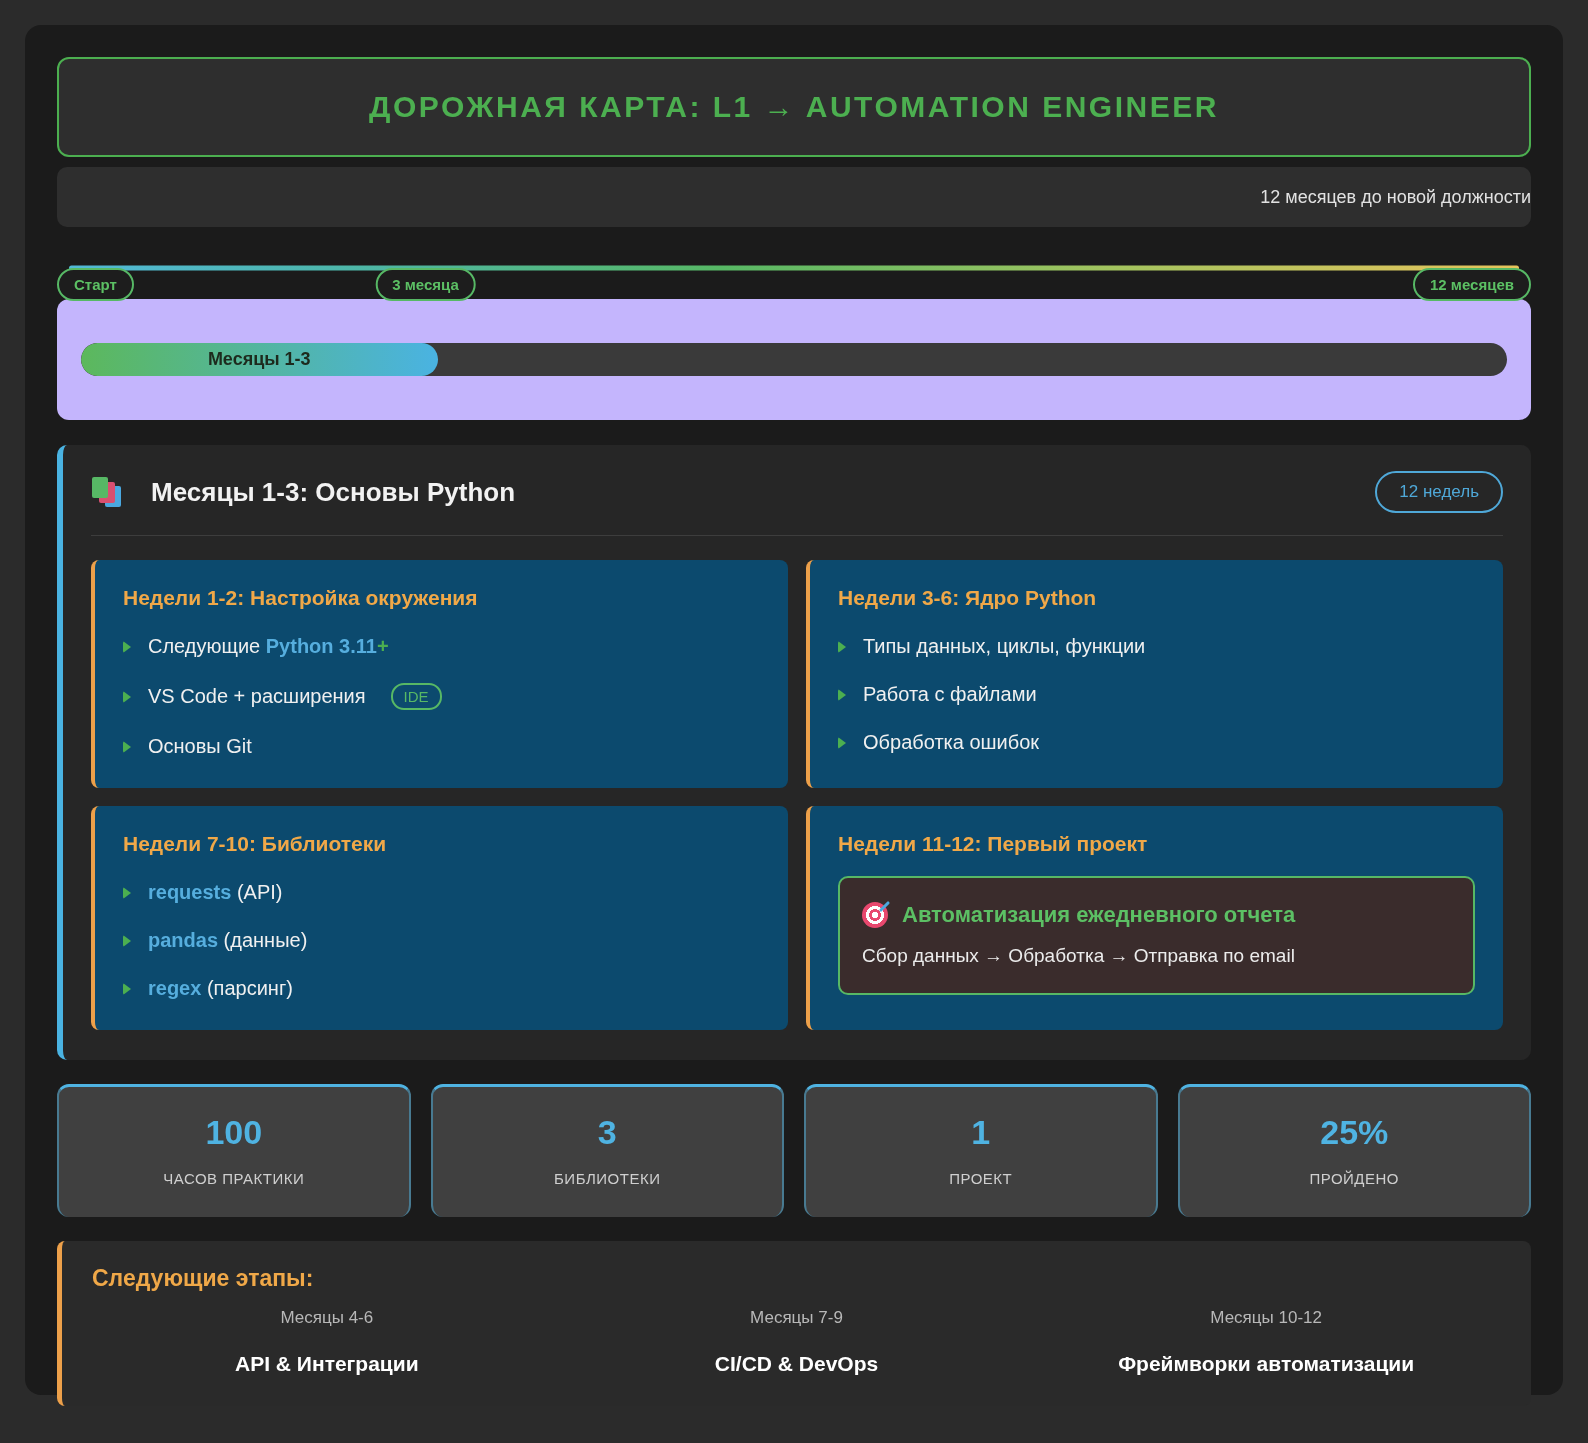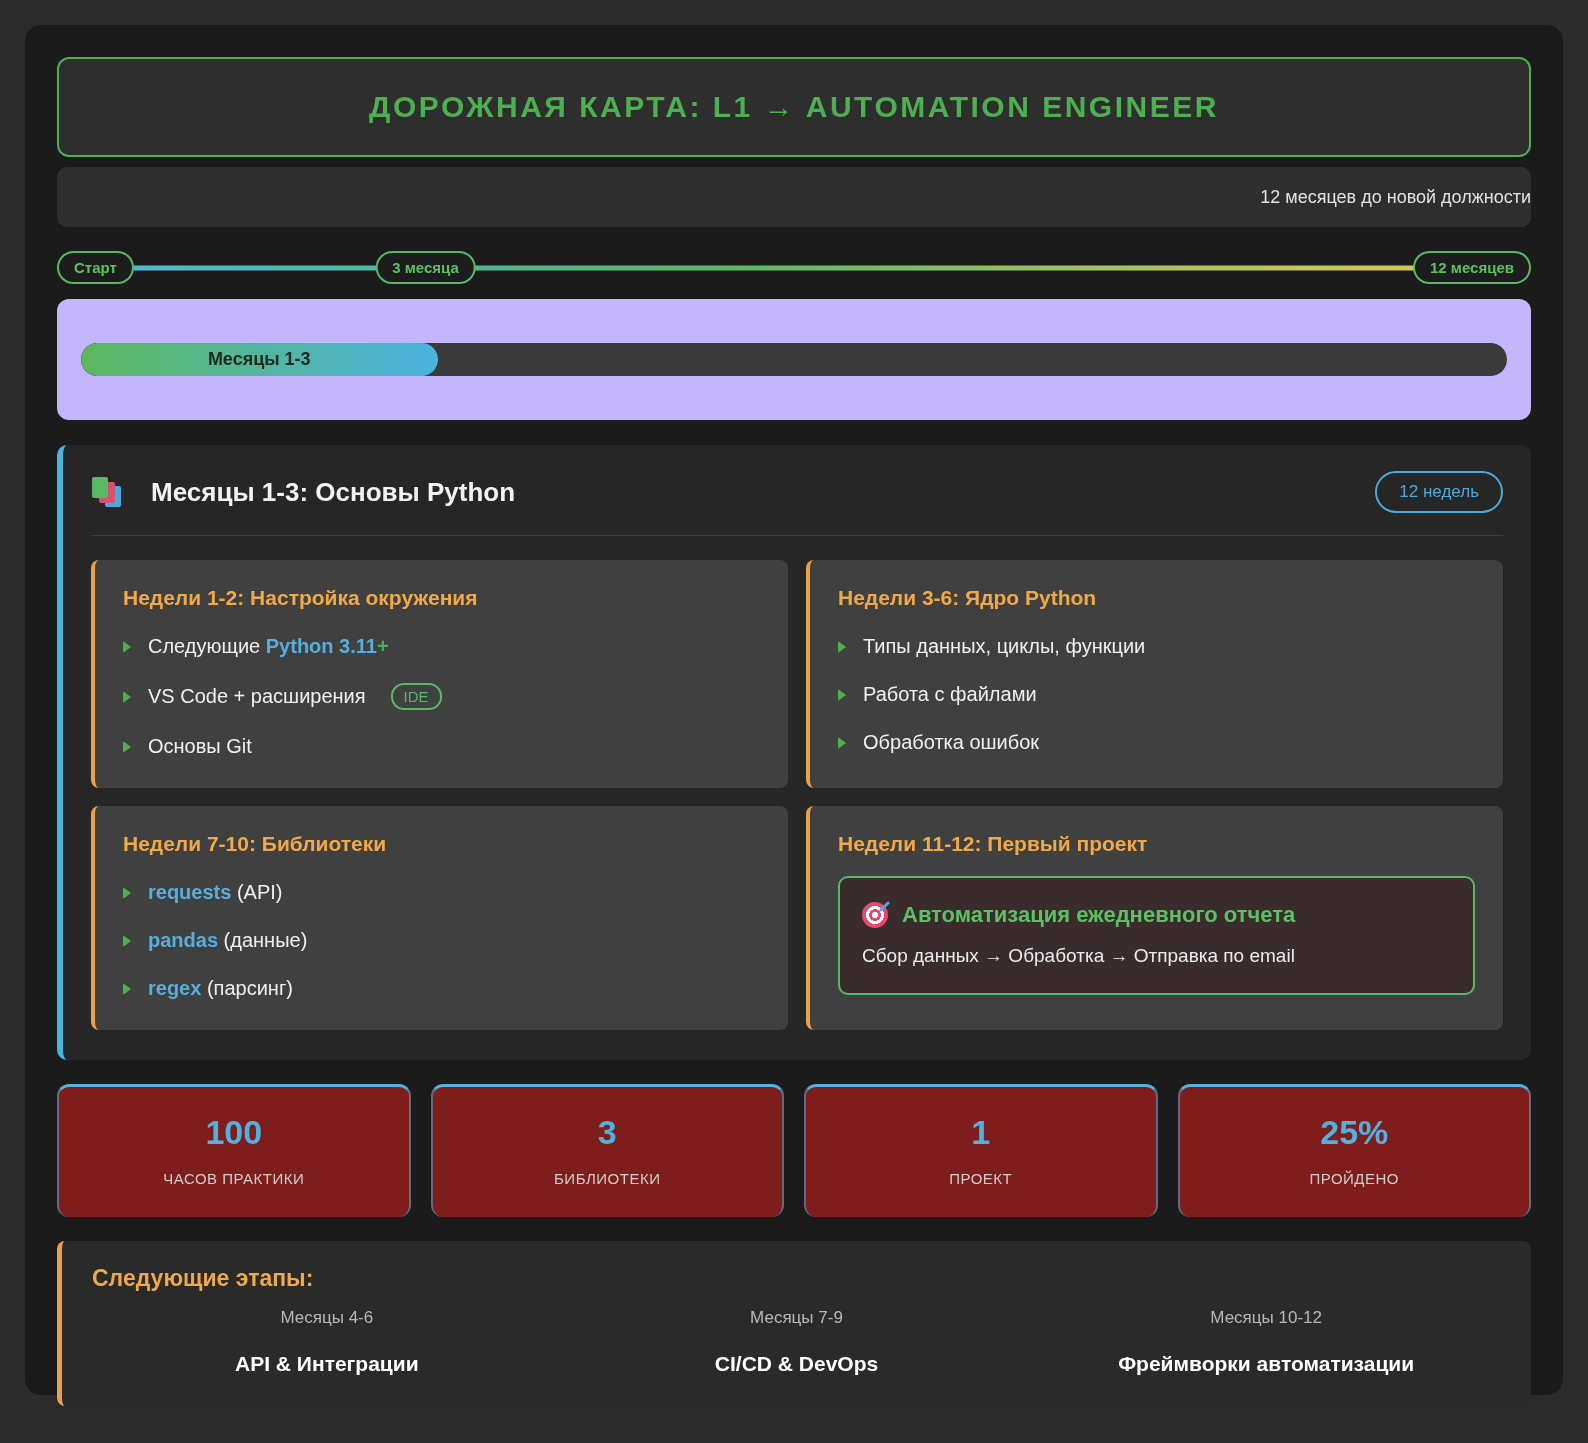--- a/index.html
+++ b/index.html
@@ -37,21 +37,21 @@
   }
 
   
   .timeline { position: relative; height: 34px; margin-top: 24px; }
   .timeline-line {
     position: absolute; left: 12px; right: 12px; top: 50%;
     height: 5px; transform: translateY(-50%); border-radius: 3px;
     background: linear-gradient(90deg,#52b9d8 0%,#4db6ac 18%,#57b865 45%,#a3c45f 72%,#e7c45c 100%);
   }
   .milestone {
-    position: absolute; top: 0;
+    position: absolute; top: 17px;
     background: #1d1d1d; border: 2px solid #57b865; border-radius: 17px;
     color: #5cc064; font-weight: bold; font-size: 15px;
     padding: 6px 15px; white-space: nowrap;
   }
   .milestone.m-start { left: 0; }
   .milestone.m-mid { left: 25%; transform: translateX(-50%); }
   .milestone.m-end { right: 0; }
 
   
   .progress-card {
@@ -88,21 +88,21 @@
   
   .books-icon { position: relative; width: 32px; height: 32px; flex: 0 0 32px; }
   .books-icon .book { position: absolute; width: 16px; height: 21px; border-radius: 2px; }
   .books-icon .book-1 { left: 1px; top: 1px; background: #57b865; z-index: 3; }
   .books-icon .book-2 { left: 8px; top: 6px; background: #d94f70; z-index: 2; }
   .books-icon .book-3 { left: 14px; top: 10px; background: #4aa8e0; z-index: 1; }
 
   
   .blocks-grid { display: grid; grid-template-columns: 1fr 1fr; gap: 18px; }
   .block {
-    background: #404040; border-left: 4px solid #eda04a;
+    background: #0c4a6e; border-left: 4px solid #eda04a;
     border-radius: 8px; padding: 26px 28px 30px;
   }
   .block-title { color: #f0a848; font-size: 21px; font-weight: bold; margin-bottom: 9px; }
   .item {
     display: flex; align-items: center; gap: 17px;
     color: #f0f0f0; font-size: 20px; margin-top: 25px;
   }
   .bullet {
     width: 0; height: 0; flex: 0 0 auto;
     border-left: 8px solid #4caf50;
@@ -133,21 +133,21 @@
   }
   .target-dart {
     position: absolute; width: 13px; height: 3px; background: #4aa8e0;
     border-radius: 2px; top: 3px; right: -3px; transform: rotate(-45deg);
   }
   .project-flow { color: #ececec; font-size: 19px; margin-top: 17px; }
 
   
   .stats-row { margin-top: 24px; display: grid; grid-template-columns: repeat(4, 1fr); gap: 20px; }
   .stat-card {
-    background: #7f1d1d; border-radius: 12px; text-align: center;
+    background: #404040; border-radius: 12px; text-align: center;
     border-top: 3px solid #4fb3e2;
     border-left: 2px solid rgba(79,179,226,0.5);
     border-right: 2px solid rgba(79,179,226,0.5);
     padding: 26px 8px 30px;
   }
   .stat-value { color: #4fb3e2; font-size: 34px; font-weight: bold; }
   .stat-label { color: #cfcfcf; font-size: 15px; margin-top: 18px; letter-spacing: 0.5px; }
 
   
   .footer-card {

